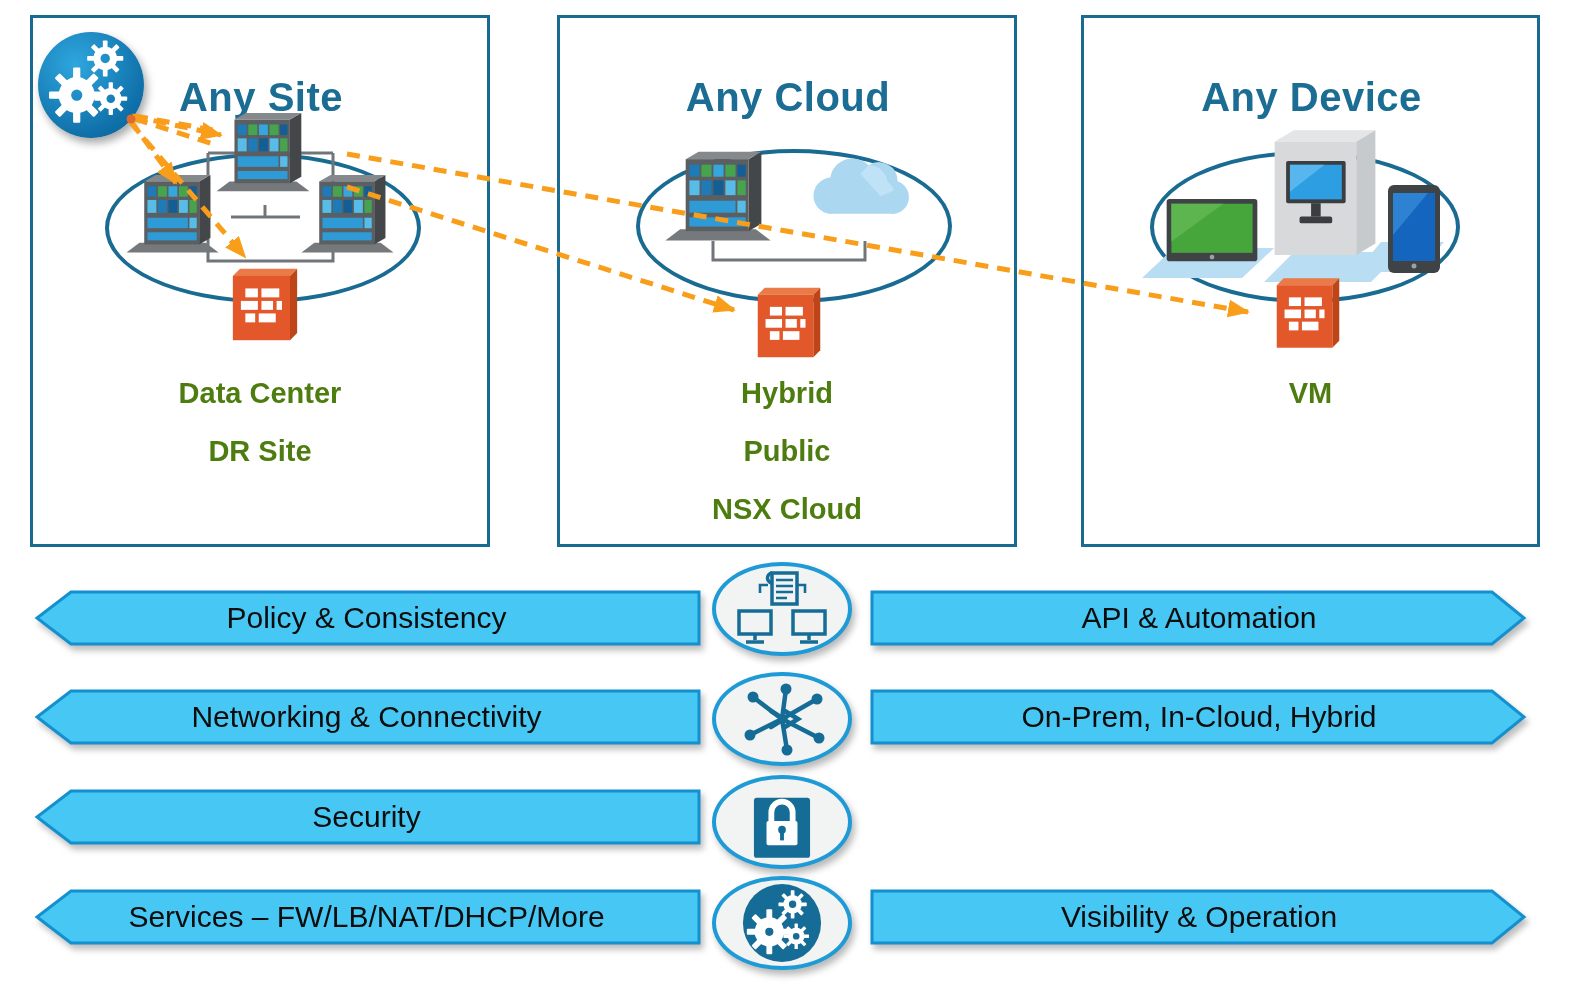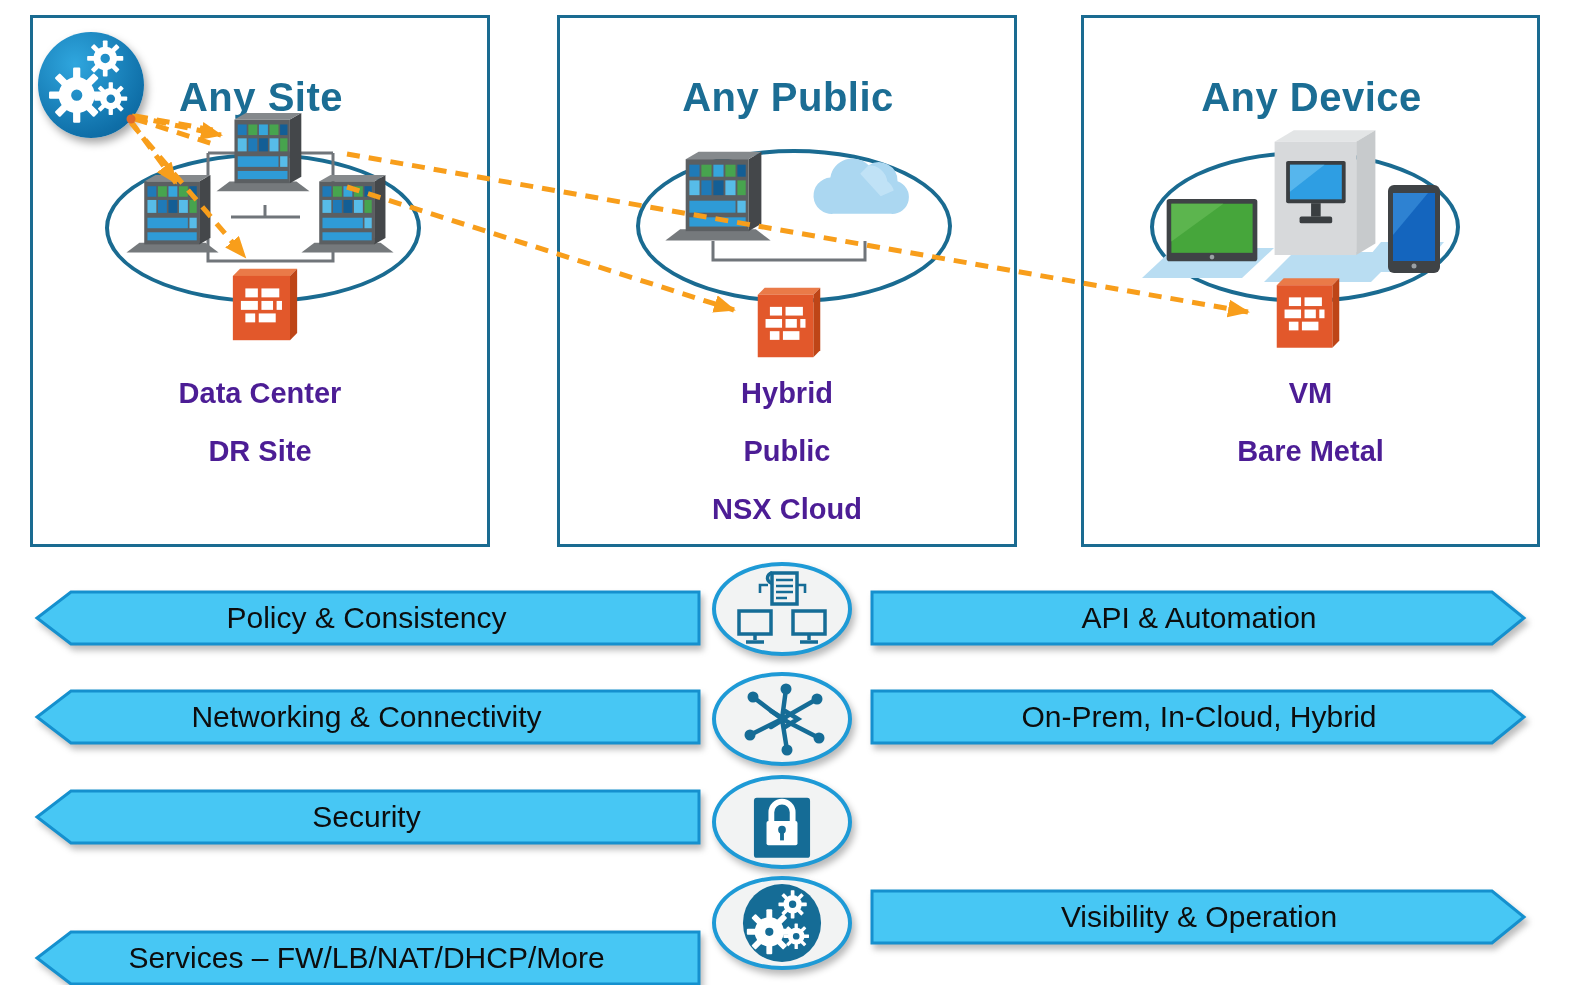--- a/index.html
+++ b/index.html
@@ -6,21 +6,21 @@
   html,body{margin:0;padding:0;background:#fff;}
   .canvas{position:relative;width:1569px;height:985px;background:#fff;
           font-family:"Liberation Sans", sans-serif;overflow:hidden;}
   .abs{position:absolute;}
   
   .panel{position:absolute;background:#fff;border:3px solid #1A6B91;box-sizing:border-box;z-index:1;}
   .ptitle{position:absolute;top:56px;left:0;width:100%;margin:1px;text-align:center;
           font-size:40px;font-weight:bold;color:#1B6D94;letter-spacing:.5px;}
   .oval-border{position:absolute;border:4px solid #1A6B91;border-radius:50%;box-sizing:border-box;}
   .plist{position:absolute;top:346px;left:0;width:100%;text-align:center;}
-  .pitem{height:58px;line-height:58px;font-size:29px;font-weight:bold;color:#4c1d95;}
+  .pitem{height:58px;line-height:58px;font-size:29px;font-weight:bold;color:#4d7c0f;}
   .gear-badge{position:absolute;left:5px;top:14px;width:106px;height:106px;border-radius:50%;
               background:radial-gradient(circle at 35% 30%, #2FA6DE, #0F6FA8 72%, #0A5E92);
               box-shadow:3px 5px 8px rgba(0,0,0,.35);}
   
   .overlay{position:absolute;left:0;top:0;z-index:30;pointer-events:none;}
   
   .banner{position:absolute;width:667px;height:56px;z-index:2;}
   .banner.right{width:658px;left:870px;}
   .banner.left{left:33px;}
   .banner svg{position:absolute;left:0;top:0;width:100%;height:100%;overflow:visible;
@@ -125,21 +125,21 @@
         <circle cx="38" cy="62" r="7" fill="none" stroke="#ffffff" stroke-width="3"></circle>
       </svg>
     </div>
     <div class="plist">
       <div class="pitem">Data Center</div>
       <div class="pitem">DR Site</div>
     </div>
   </section>
 
   <section class="panel" style="left:557px;top:15px;width:460px;height:532px;">
-    <h2 class="ptitle">Any Public</h2>
+    <h2 class="ptitle">Any Cloud</h2>
     <div class="oval-border" style="left:76px;top:131px;width:316px;height:154px;"></div>
     <svg class="connectors" width="460" height="532" viewBox="0 0 460 532">
       <path d="M153,223 V242 H305 V223" stroke="#70757A" stroke-width="3" fill="none"></path>
     </svg>
     <svg class="abs" style="left:98px;top:128px;width:120px;height:102px;" viewBox="0 0 130 110">
         <use href="#building-g"></use>
       </svg>
     <svg class="abs" style="left:247px;top:128px;width:112px;height:76px;" viewBox="0 0 120 80">
         <use href="#cloud-g"></use>
       </svg>
@@ -183,21 +183,20 @@
       <rect width="52" height="88" rx="6" fill="#3F4346"></rect>
       <rect x="5" y="8" width="42" height="68" fill="#1465BE"></rect>
       <polygon points="5,8 40,8 5,50" fill="#2E82D2"></polygon>
       <circle cx="26" cy="81" r="2.5" fill="#9AA0A4"></circle>
     </svg>
     <svg class="abs" style="left:191px;top:258px;width:66px;height:74px;" viewBox="0 0 76 84">
         <use href="#firewall-g"></use>
       </svg>
     <div class="plist">
       <div class="pitem">VM</div>
-      <div class="pitem">Bare Metal</div>
     </div>
   </section>
 
   <svg class="overlay" width="1569" height="985" viewBox="0 0 1569 985">
     <defs>
       <marker id="ah" markerUnits="userSpaceOnUse" markerWidth="24" markerHeight="20" refX="20" refY="9" orient="auto">
         <path d="M0,0 L22,9 L0,18 Z" fill="#F89E1B"></path>
       </marker>
     </defs>
     <g stroke="#F89E1B" stroke-width="5" stroke-dasharray="13 9" fill="none">
@@ -280,21 +279,21 @@
   <div class="oval" style="top:775px">
     <svg width="60" height="76" viewBox="0 0 62 78">
       <rect x="2" y="14" width="58" height="62" rx="3" fill="#156C96"></rect>
       <path d="M20,38 v-9 a11,11 0 0 1 22,0 v9" stroke="#ffffff" stroke-width="6" fill="none"></path>
       <rect x="15" y="38" width="32" height="25" rx="2" fill="#ffffff"></rect>
       <circle cx="31" cy="47" r="4" fill="#156C96"></circle>
       <rect x="29" y="49" width="4" height="9" fill="#156C96"></rect>
     </svg>
   </div>
 
-  <div class="banner left" style="top:930px">
+  <div class="banner left" style="top:889px">
     <svg viewBox="0 0 667 56" preserveAspectRatio="none">
       <polygon points="666,2 666,54 38,54 4,28 38,2" fill="#47C7F4" stroke="#1590CE" stroke-width="3"></polygon>
       </svg>
     <span class="blabel">Services – FW/LB/NAT/DHCP/More</span>
   </div>
   <div class="oval" style="top:876px">
     <svg width="84" height="84" viewBox="0 0 86 86" color="#ffffff" fill="currentColor">
       <circle cx="43" cy="43" r="40" fill="#156C96"></circle>
       <use href="#gear-g" transform="translate(8,30) scale(1.0)"></use>
       <use href="#gear-g" transform="translate(40,10) scale(0.63)"></use>

